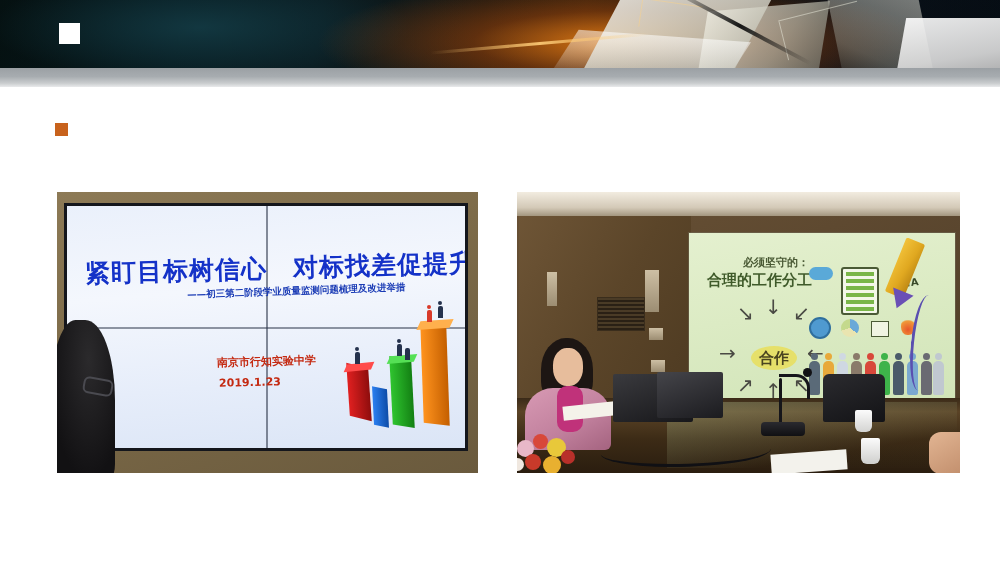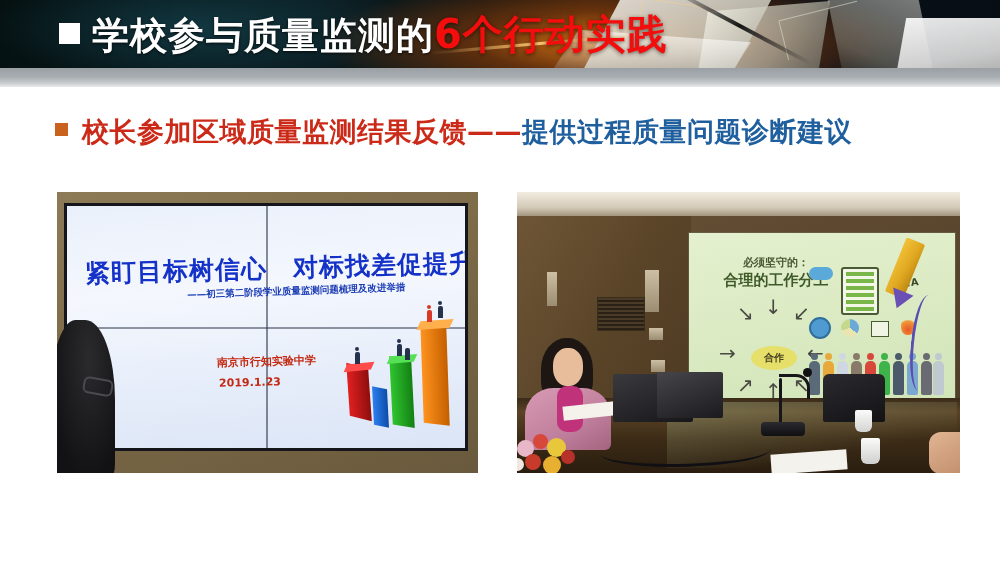--- a/index.html
+++ b/index.html
@@ -212,30 +212,30 @@
     overflow: hidden;
     box-shadow: 0 0 0 1px rgba(120,120,100,.4);
     margin-top: 19px;
   }
   .rp-s-t1 {
     position: absolute; left: 22px; top: 22px; width: 130px; text-align:center;
     font-family:"DejaVu Serif","Liberation Serif",serif; font-size: 11px; color:#4a5a35; font-weight:bold;
     white-space: nowrap;
   }
   .rp-s-t2 {
-    position: absolute; left: 18px; top: 38px; width: 138px; text-align:center;
+    position: absolute; left: 18px; top: 38px; width: 138px; text-align:left;
     font-family:"DejaVu Sans","Liberation Sans",sans-serif; font-size: 15px; color:#3f5a2a; font-weight:bold;
     white-space: nowrap;
   }
   .rp-center {
     position: absolute; left: 62px; top: 113px; width: 46px; height: 24px;
     border-radius: 50%;
     background: #e6e06a;
     display:flex; align-items:center; justify-content:center;
-    font-family:Liberation Sans, sans-serif; font-size:10px; color:#4a4420; font-weight:bold;
+    font-family:Liberation Sans, sans-serif; font-size:15px; color:#4a4420; font-weight:bold;
   }
   .arrow {
     position: absolute; color:#4a4a44; font-size: 20px; line-height: 1;
     font-family:"DejaVu Sans", sans-serif;
   }
   .a-n  { left: 76px; top: 64px; }
   .a-nw { left: 48px; top: 70px; }
   .a-ne { left: 104px; top: 70px; }
   .a-w  { left: 30px; top: 110px; }
   .a-e  { left: 118px; top: 110px; }
@@ -389,31 +389,25 @@
   <div class="hdr-shard hdr-s2"></div>
   <div class="hdr-shard hdr-s3"></div>
   <div class="hdr-shard hdr-s4"></div>
   <div class="hdr-shard hdr-s5"></div>
   <div class="hdr-line hdr-l1"></div>
   <div class="hdr-line hdr-l2"></div>
   <div class="hdr-streak"></div>
   <div class="hdr-blade"></div>
 
   <div class="title-bullet"></div>
-  <div class="title-text">
-    <span class="title-white">学校参与质量监测的</span><span class="title-red">6个行动实践</span>
-  </div>
 </div>
 <div class="gray-band"></div>
 
 <div class="subtitle-row">
   <div class="sub-bullet"></div>
-  <div class="sub-text">
-    <span class="sub-red">校长参加区域质量监测结果反馈——</span><span class="sub-blue">提供过程质量问题诊断建议</span>
-  </div>
 </div>
 
 <div class="photo photo-left">
   <div class="lp-wall"></div>
   <div class="lp-frame">
     <div class="lp-screen">
       <div class="lp-seam-v"></div>
       <div class="lp-seam-h"></div>
 
       <div class="lp-title">紧盯目标树信心　对标找差促提升</div>

